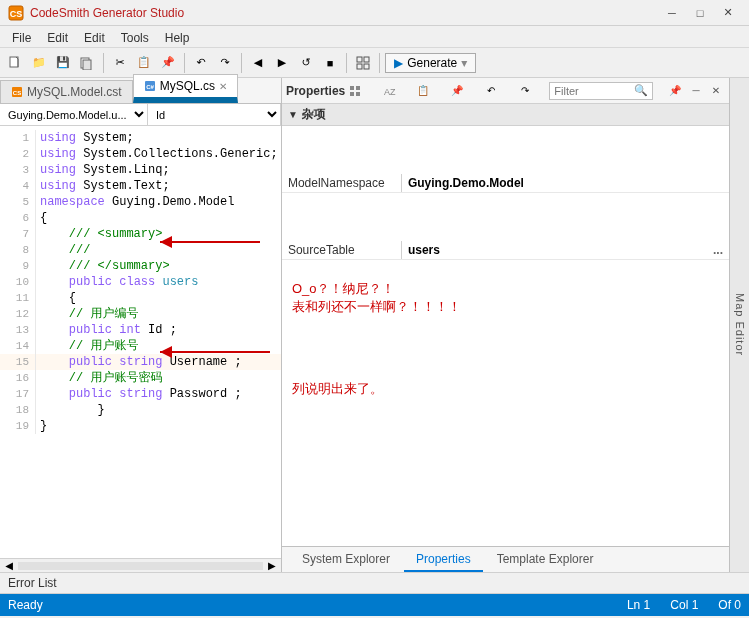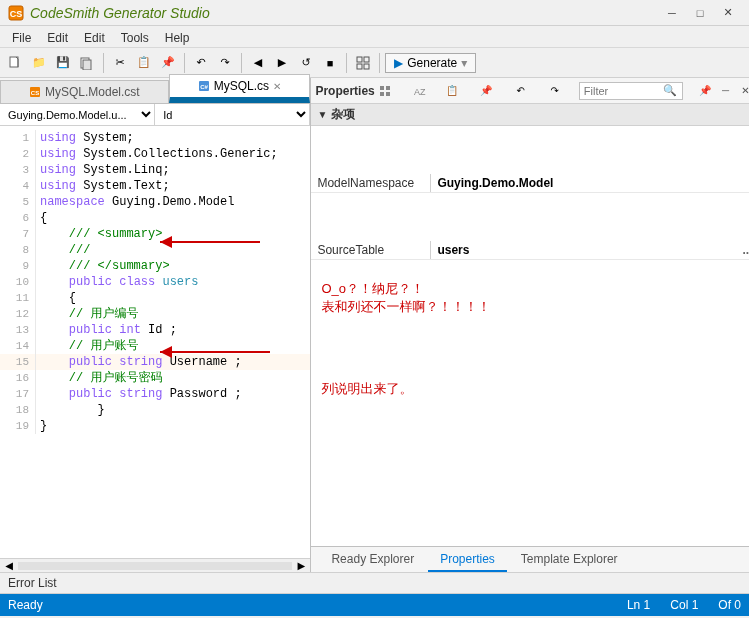--- a/index.html
+++ b/index.html
@@ -1,21 +1,21 @@
 <!DOCTYPE html>
 <html><head>
   <meta charset="utf-8">
   <style>
     * { margin: 0; padding: 0; box-sizing: border-box; }
     body { font-family: 'Segoe UI', sans-serif; font-size: 12px; background: #f0f0f0; width: 749px; height: 618px; overflow: hidden; }
 
     
     #title-bar { background: #f0f0f0; height: 26px; display: flex; align-items: center; padding: 0 8px; border-bottom: 1px solid #d0d0d0; }
     #title-bar .logo { width: 16px; height: 16px; margin-right: 6px; display: inline-flex; align-items: center; justify-content: center; }
-    #title-bar .title-text { font-size: 14px; color: #4d7c0f; flex: 1; font-style: italic; }
+    #title-bar .title-text { font-size: 12px; color: #b91c1c; flex: 1; }
     #title-bar .win-controls { display: flex; gap: 2px; }
     #title-bar .win-btn { width: 26px; height: 20px; display: flex; align-items: center; justify-content: center; font-size: 11px; cursor: pointer; color: #444; border: none; background: transparent; }
 
     
     #menu-bar { background: #f0f0f0; height: 22px; display: flex; align-items: flex-end; padding: 0 4px; border-bottom: 1px solid #d8d8d8; }
     .menu-item { padding: 2px 8px; font-size: 12px; color: #333; cursor: pointer; }
 
     
     #toolbar { background: #f0f0f0; height: 30px; display: flex; align-items: center; padding: 0 4px; border-bottom: 1px solid #d0d0d0; gap: 2px; }
     .tb-btn { width: 22px; height: 22px; display: flex; align-items: center; justify-content: center; border: 1px solid transparent; cursor: pointer; font-size: 11px; }
@@ -23,21 +23,21 @@
     .generate-btn { display: flex; align-items: center; padding: 2px 8px; border: 1px solid #aaa; background: #f8f8f8; cursor: pointer; font-size: 12px; gap: 4px; }
 
     
     #main { display: flex; height: calc(618px - 26px - 22px - 30px - 24px - 22px); }
 
     
     #left-panel { width: 332px; display: flex; flex-direction: column; border-right: 1px solid #c0c0c0; background: #fff; }
 
     
     .tab-bar { display: flex; background: #f5f5f5; border-bottom: 1px solid #c0c0c0; height: 26px; align-items: flex-end; }
-    .tab { padding: 4px 28px; font-size: 12px; cursor: pointer; border: 1px solid #c0c0c0; border-bottom: none; background: #e8e8e8; color: #555; display: flex; align-items: center; gap: 4px; }
+    .tab { padding: 4px 10px; font-size: 12px; cursor: pointer; border: 1px solid #c0c0c0; border-bottom: none; background: #e8e8e8; color: #555; display: flex; align-items: center; gap: 4px; }
     .tab.active { background: #fff; color: #000; border-bottom: 6px solid #0369a1; z-index: 1; }
     .tab .tab-close { font-size: 10px; color: #888; cursor: pointer; }
 
     
     .code-nav { display: flex; height: 22px; border-bottom: 1px solid #d0d0d0; }
     .code-nav select { flex: 1; font-size: 11px; border: none; border-right: 1px solid #d0d0d0; background: #fff; padding: 0 4px; }
 
     
     #code-editor { flex: 1; overflow: auto; font-family: 'Courier New', monospace; font-size: 12px; line-height: 16px; padding: 4px 0; background: #fff; position: relative; }
     .code-line { display: flex; min-height: 16px; }
@@ -371,21 +371,21 @@
           <span>列说明出来了。</span>
         </div>
       </div>
     </div>
 
     <div id="map-sidebar">
       <span class="vertical-text">Map Editor</span>
     </div>
 
     <div id="bottom-tab-bar">
-      <div class="bottom-tab">Ready Explorer</div>
+      <div class="bottom-tab">System Explorer</div>
       <div class="bottom-tab active">Properties</div>
       <div class="bottom-tab">Template Explorer</div>
     </div>
   </div>
 </div>
 
 <div id="error-list-bar">
   <span>Error List</span>
 </div>
 

